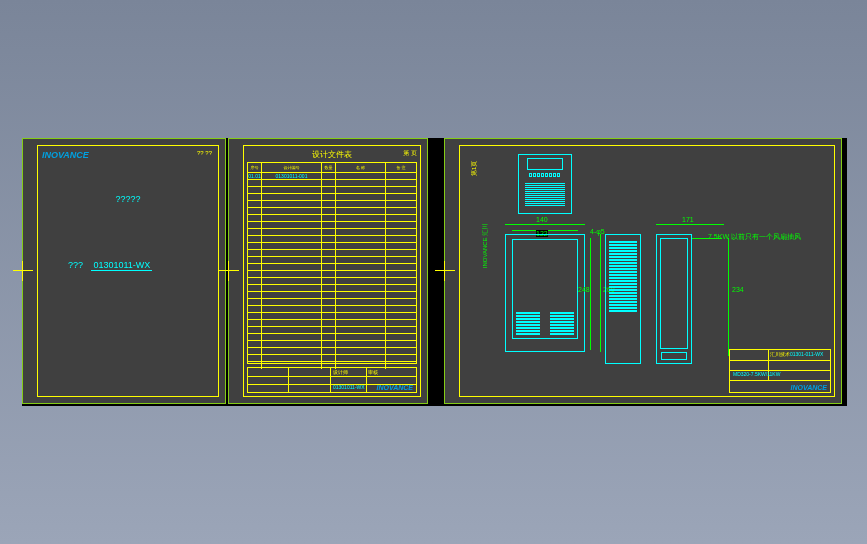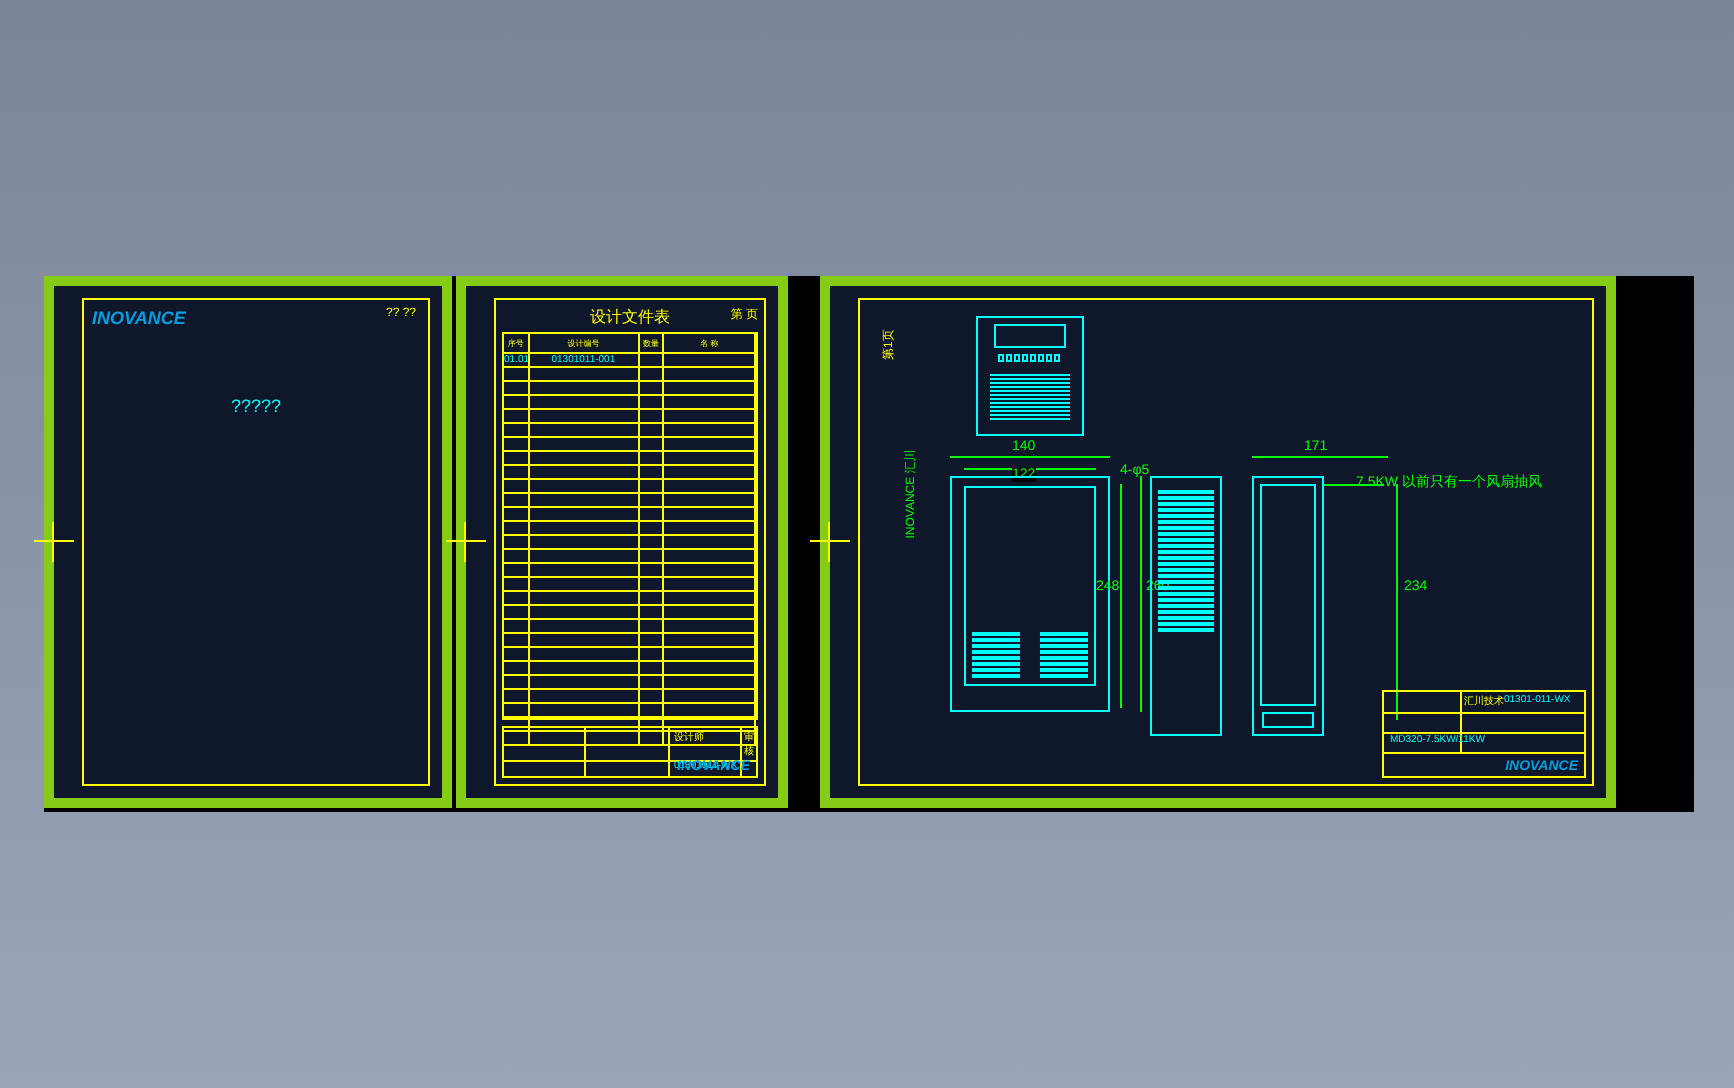--- a/index.html
+++ b/index.html
@@ -11,26 +11,26 @@
   }
   .cad-area {
     position: absolute;
     left: 22px; top: 138px;
     width: 825px; height: 268px;
     background: #000;
     display: flex;
   }
   .sheet {
     position: relative;
-    border: 5px solid #84cc16;
-    background: #0f172a;
+    border: 1px solid #84cc16;
+    background: #404040;
     flex-shrink: 0;
   }
   .sheet1 { width: 204px; height: 266px; margin-right: 2px; }
-  .sheet2 { width: 166px; height: 266px; margin-right: 16px; }
+  .sheet2 { width: 200px; height: 266px; margin-right: 16px; }
   .sheet3 { width: 398px; height: 266px; }
   .fr-inner { position: absolute; border: 1px solid #ffff00; }
   .s1-inner { left: 14px; top: 6px; right: 6px; bottom: 6px; }
   .s2-inner { left: 14px; top: 6px; right: 6px; bottom: 6px; }
   .s3-inner { left: 14px; top: 6px; right: 6px; bottom: 6px; }
   .brand { color: #00a0e0; font-weight: bold; font-style: italic; font-size: 9px; position: absolute; }
   .ytxt { color: #ffff00; font-size: 8px; position: absolute; }
   .ctxt { color: #00ffff; font-size: 7px; position: absolute; white-space: nowrap; }
   .gtxt { color: #00ff00; font-size: 8px; position: absolute; white-space: nowrap; }
   .underline { border-bottom: 1px solid #00ffff; padding: 0 2px; }
@@ -81,20 +81,24 @@
 <body>
 
 <div class="cad-area">
 
   <div class="sheet sheet1">
     <div class="cross cross-left"></div>
     <div class="fr-inner s1-inner">
       <span class="brand" style="left:4px;top:4px">INOVANCE</span>
       <span class="ytxt" style="right:6px;top:4px;font-size:6px">??  ??</span>
       <span class="ctxt" style="left:50%;top:48px;transform:translateX(-50%);font-size:9px">?????</span>
+      <div style="position:absolute;left:30px;top:108px;right:30px">
+        <span class="ctxt" style="position:static;font-size:9px">???</span>
+        <span class="ctxt underline" style="position:static;font-size:9px;margin-left:4px">01301011-WX</span>
+      </div>
     </div>
   </div>
 
   <div class="sheet sheet2">
     <div class="cross cross-left"></div>
     <div class="fr-inner s2-inner">
       <span class="tbl-title">设计文件表</span>
       <span class="ytxt" style="right:3px;top:3px;font-size:6px">第  页</span>
       <div class="tbl">
         <div class="tbl-head">

